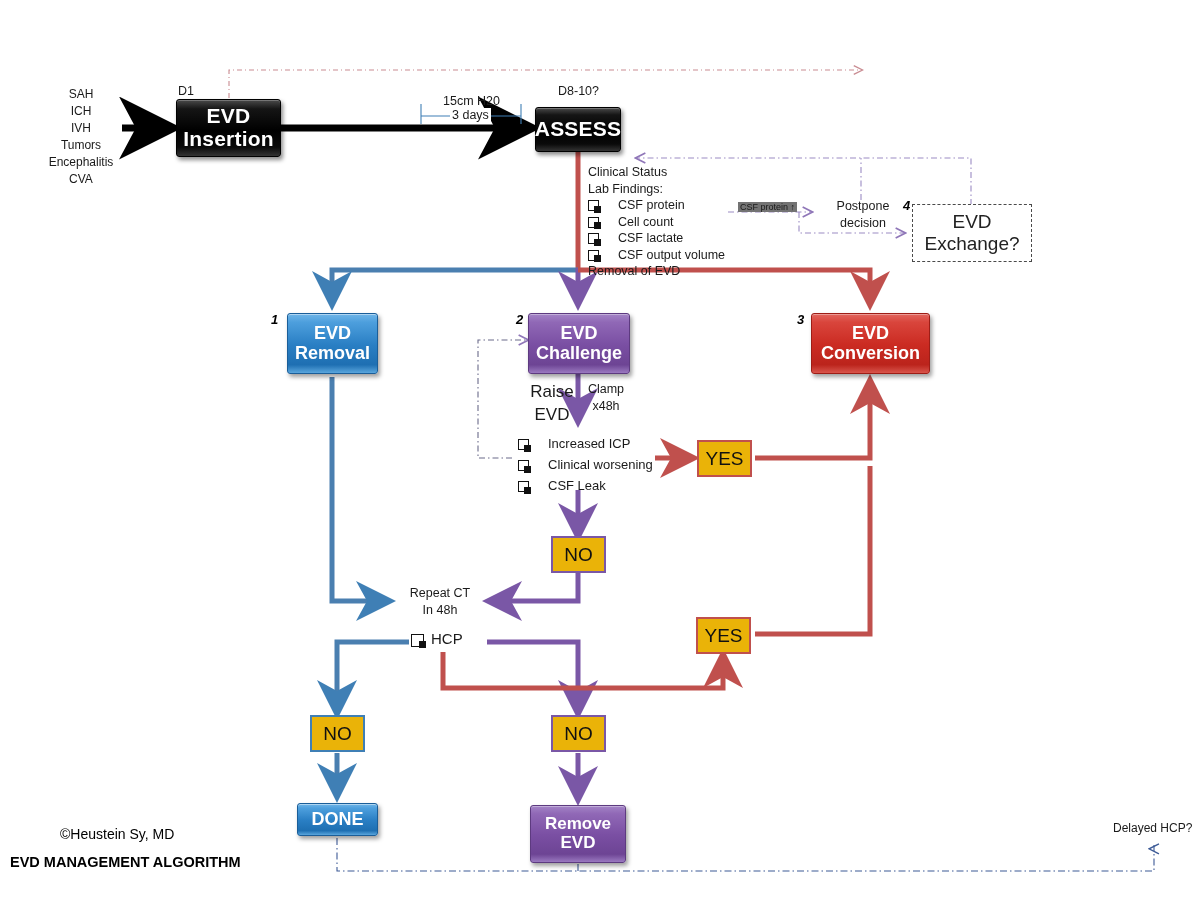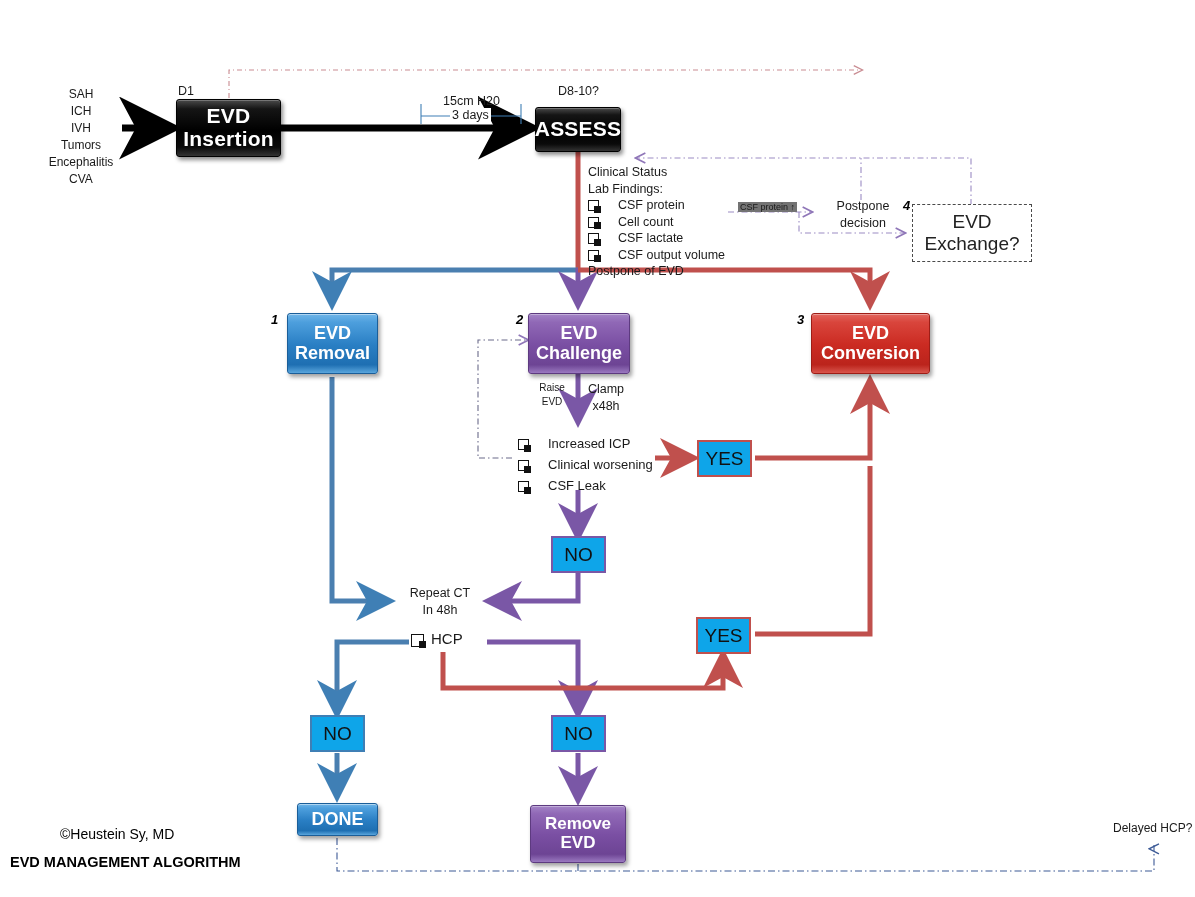--- a/index.html
+++ b/index.html
@@ -32,21 +32,21 @@
     line-height:1.1;
   }
   
   .red{
     background:linear-gradient(180deg,#e2665e 0%,#d9453c 14%,#cb2b22 52%,#bb241c 86%,#d9554c 100%);
     border:1px solid #9e1d16;border-radius:3px;color:#fff;font-weight:bold;
     box-shadow:2px 3px 4px rgba(0,0,0,.38), inset 0 1px 0 rgba(255,255,255,.35);
     line-height:1.1;
   }
   
-  .obox{background:#0ea5e9;border:2px solid #000;font-size:19px;color:#111;}
+  .obox{background:#eab308;border:2px solid #000;font-size:19px;color:#111;}
   .obox.b{border-color:#3f7fb5;}
   .obox.p{border-color:#7a57a6;}
   .obox.r{border-color:#c0504d;}
 
   
   .dbox{background:#fff;border:1px dashed #000;color:#222;}
   .dbox.pink{border:1px dashed #c98b91;}
   .dbox.gray{border:1px dashed #4a4a4a;}
 
   .plain{position:absolute;color:#1a1a1a;}
@@ -233,21 +233,21 @@
     </div>
     <div class="listrow">
       <span class="chk"></span><span class="lbl">Cell count</span>
     </div>
     <div class="listrow">
       <span class="chk"></span><span class="lbl">CSF lactate</span>
     </div>
     <div class="listrow">
       <span class="chk"></span><span class="lbl">CSF output volume</span>
     </div>
-    <div class="listrow">Postpone of EVD</div>
+    <div class="listrow">Removal of EVD</div>
   </div>
 
   <div class="plain nowrap" style="left:738px;top:202px;font-size:9px;background:#737373;padding:0 2px;">CSF protein ↑</div>
 
   <div class="plain" style="left:832px;top:198px;width:62px;text-align:center;font-size:12.5px;line-height:1.35;">
     <div>Postpone</div>
     <div>decision</div>
   </div>
 
   <div class="idx" style="left:903px;top:198px;">4</div>
@@ -268,21 +268,21 @@
     <span>EVD</span>
     <span>Challenge</span>
   </div>
 
   <div class="idx" style="left:797px;top:312px;">3</div>
   <div class="node red" style="left:811px;top:313px;width:119px;height:61px;font-size:18px;flex-direction:column;">
     <span>EVD</span>
     <span>Conversion</span>
   </div>
 
-  <div class="plain" style="left:529px;top:381px;width:46px;text-align:center;font-size:10px;line-height:1.35;">
+  <div class="plain" style="left:529px;top:381px;width:46px;text-align:center;font-size:17px;line-height:1.35;">
     <div>Raise</div>
     <div>EVD</div>
   </div>
   <div class="plain" style="left:580px;top:381px;width:52px;text-align:center;font-size:12.5px;line-height:1.35;">
     <div>Clamp</div>
     <div>x48h</div>
   </div>
 
   <div class="plain" style="left:518px;top:433px;">
     <div class="listrow" style="font-size:13px;line-height:1.62;">

